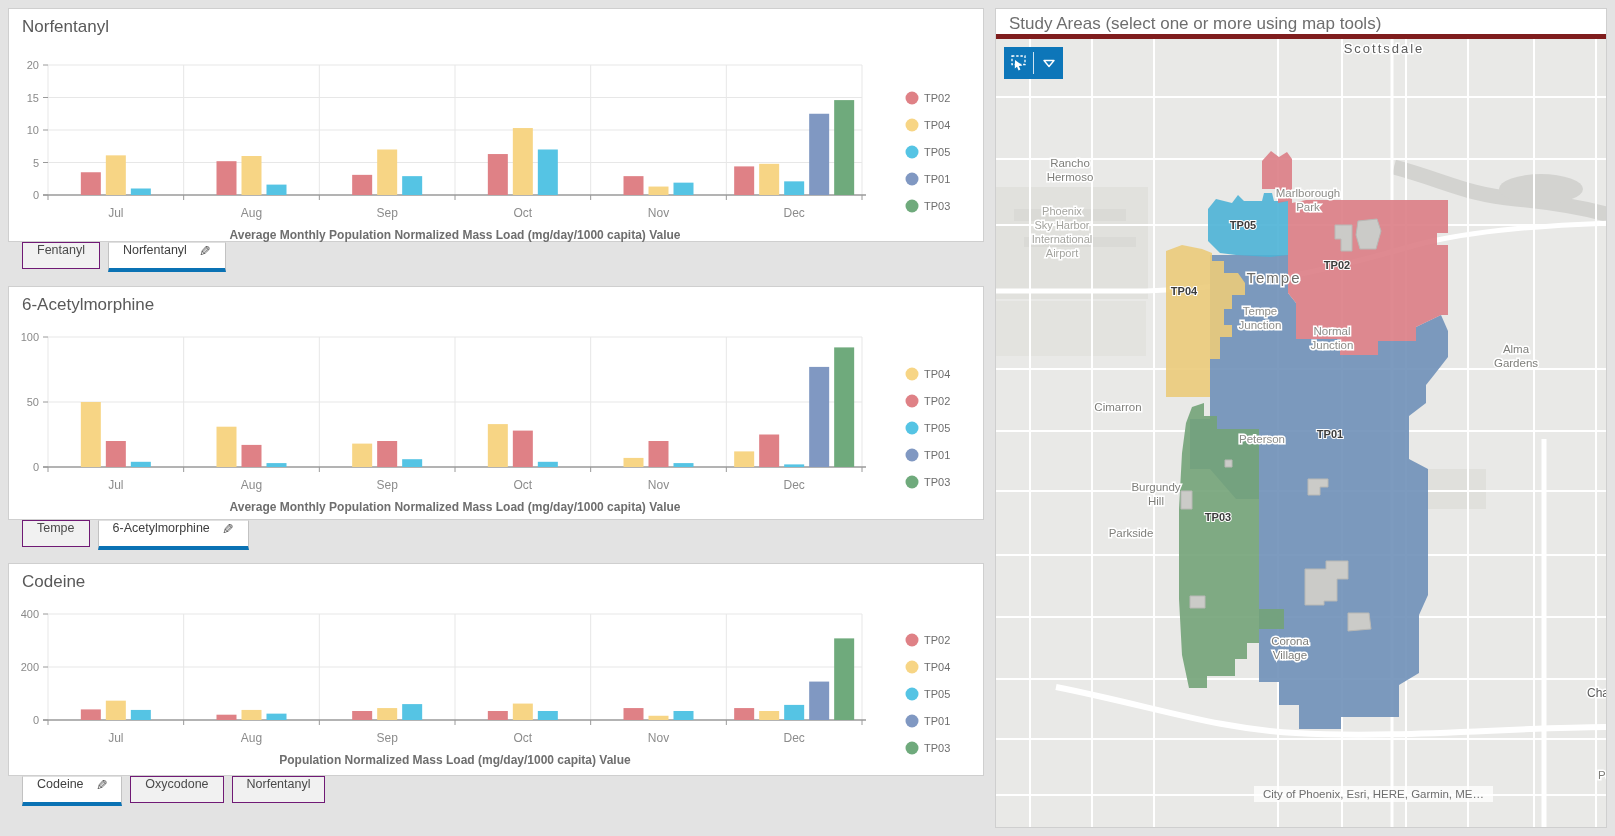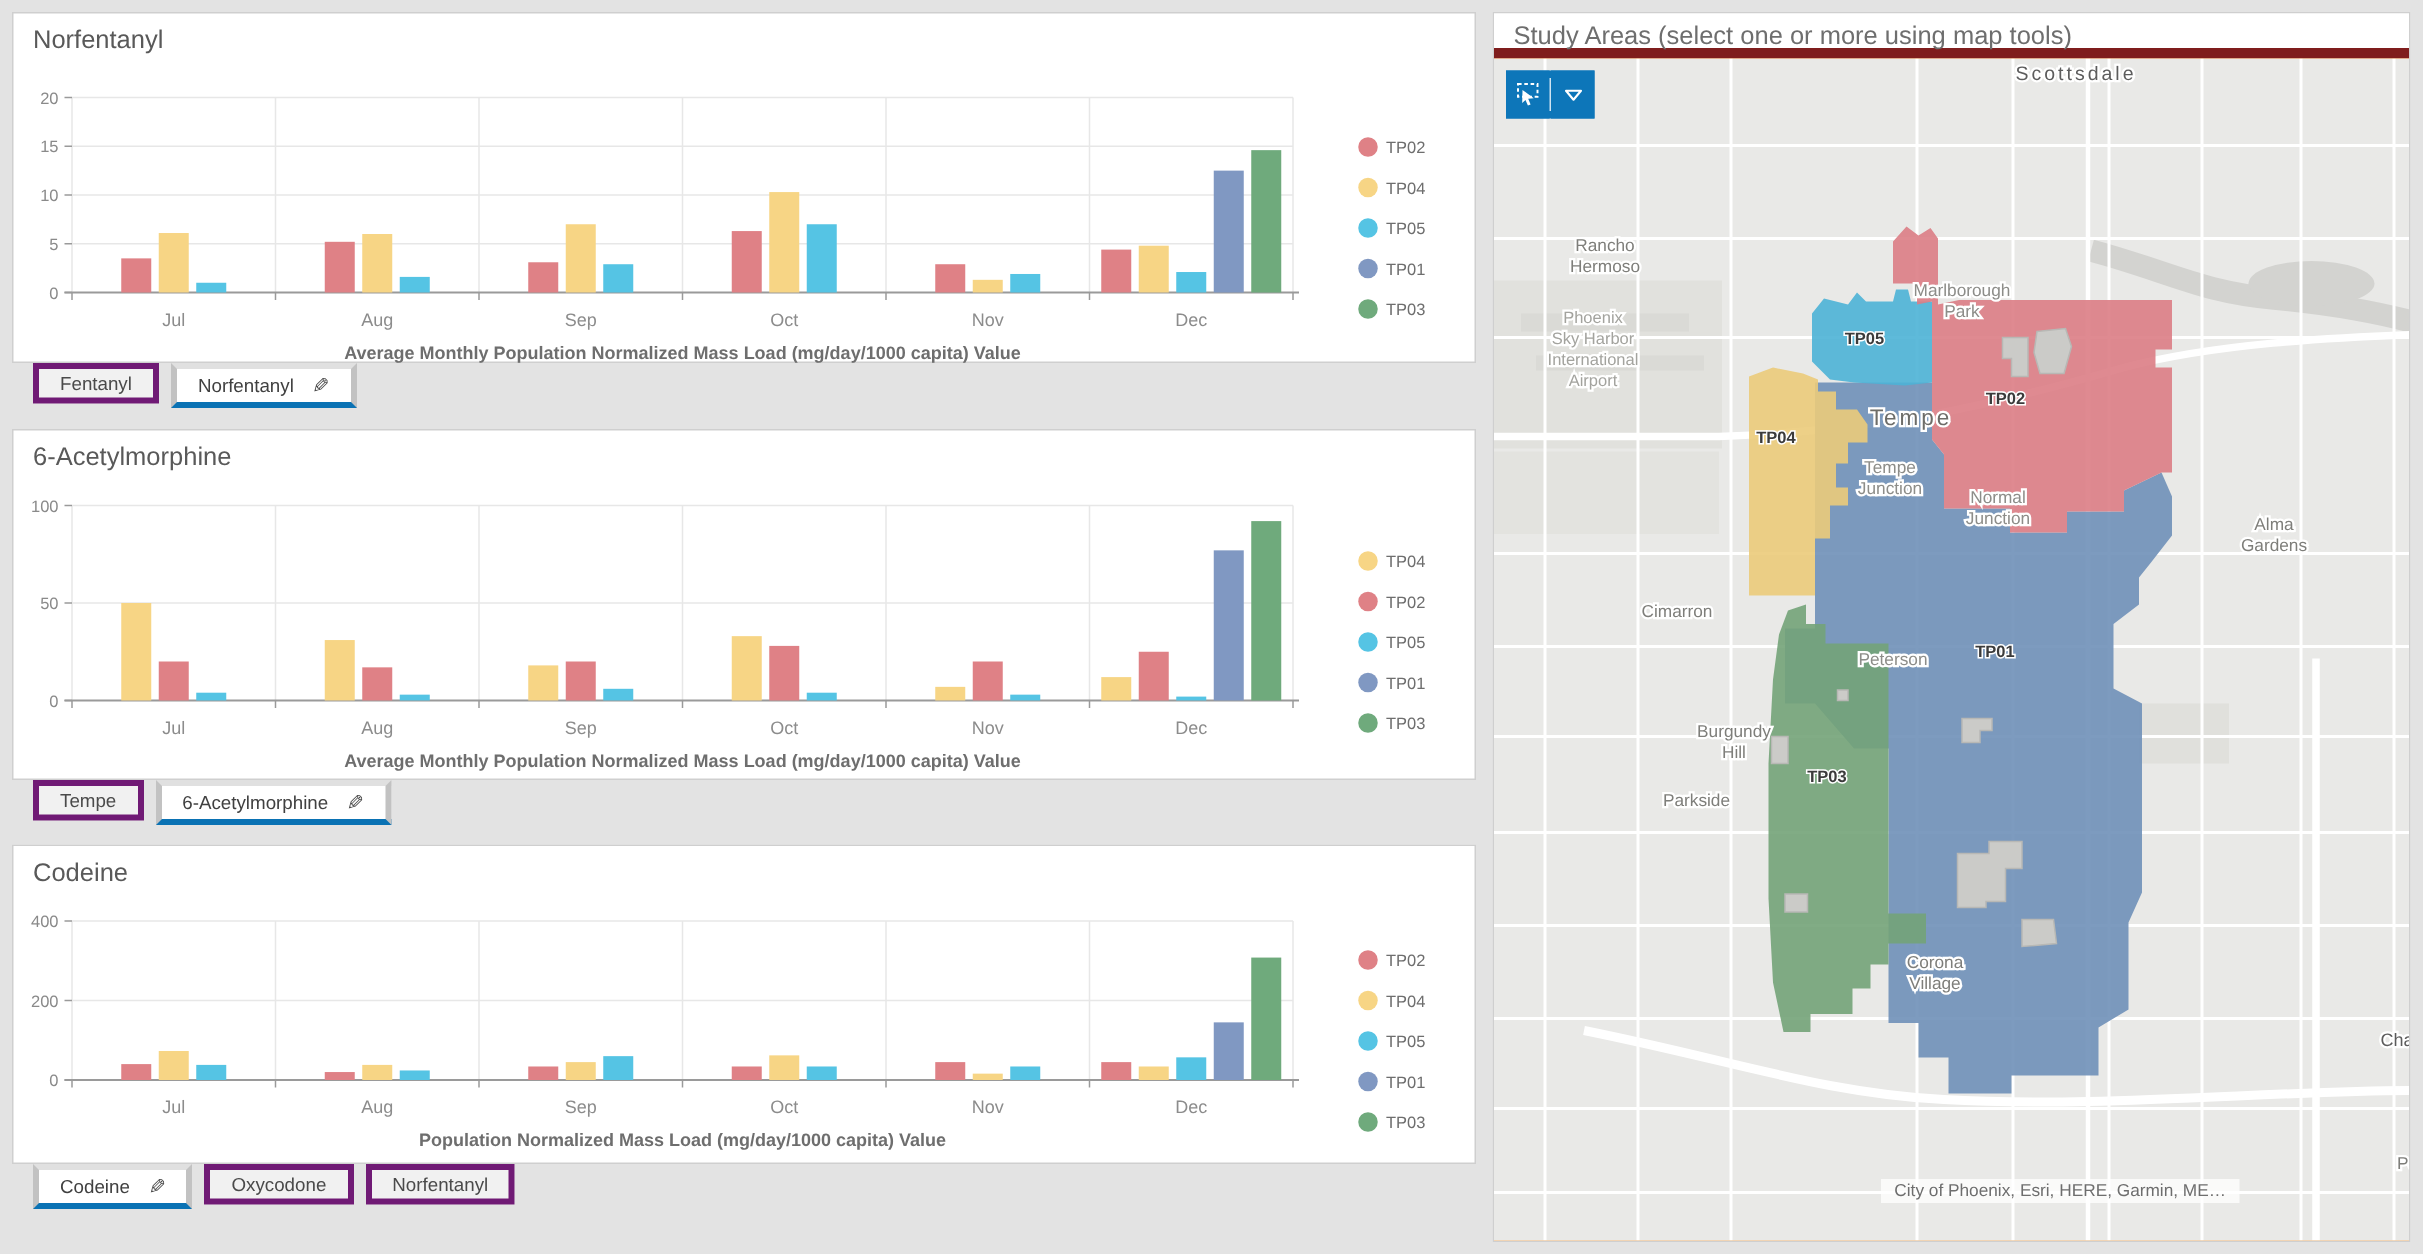--- a/index.html
+++ b/index.html
@@ -6,30 +6,30 @@
   html,body { width:1615px; height:836px; overflow:hidden;
     font-family:"Liberation Sans", sans-serif; background:#e3e3e3; }
   #stage { position:relative; width:1615px; height:796px; }
 
   .panel { position:absolute; background:#fff; border:1px solid #cfcfcf; }
   .chart-panel { left:8px; width:976px; }
   .panel-title { position:absolute; left:13px; top:8px; font-size:17px; color:#595959; }
   svg.chart { position:absolute; left:1px; top:34px; }
 
   .tabrow { position:absolute; left:8px; height:30px; display:flex; align-items:flex-start; padding-left:6px; }
-  .tab { height:27px; display:flex; align-items:center; padding:0 14px; margin-left:8px;
-         background:#f1f1f1; border:4px solid #701a75; font-size:12.5px; color:#4a4a4a; cursor:pointer; white-space:nowrap; }
+  .tab { height:27px; display:flex; align-items:flex-start; padding:0 14px; margin-left:8px;
+         background:#f1f1f1; border:1px solid #701a75; font-size:12.5px; color:#4a4a4a; cursor:pointer; white-space:nowrap; }
   .tab.active { background:#fff; border-color:#c2c2c2; border-top-color:#e0e0e0;
          border-bottom:4px solid #0a72b4; height:30px; color:#404040; }
   .pencil { margin-left:12px; font-size:14px; color:#4a4a4a; transform:scaleX(-1); display:inline-block; }
 
   .map-panel { left:995px; top:8px; width:612px; height:820px; }
-  .map-header { height:30px; background:#fff; border-bottom:7px solid #7f1d1d;
+  .map-header { height:30px; background:#fff; border-bottom:5px solid #7f1d1d;
         font-size:17px; color:#6e6e6e; padding:5px 13px; }
-  .map-body { position:relative; width:610px; height:788px; overflow:hidden; background:#fdba74; }
+  .map-body { position:relative; width:610px; height:788px; overflow:hidden; background:#7dd3fc; }
   .map-toolbar { position:absolute; left:8px; top:8px; display:flex; background:#0d76b9; }
   .map-toolbar button { width:29px; height:32px; background:#0d76b9; border:none; cursor:pointer;
         display:flex; align-items:center; justify-content:center; }
   .tb-divider { width:1px; height:22px; background:rgba(255,255,255,.8); align-self:center; }
   .attribution { position:absolute; right:113px; bottom:25px; background:rgba(255,255,255,.75);
         font-size:11.5px; color:#6e6e6e; padding:2px 9px; white-space:nowrap; }
 </style>
 </head>
 <body>
 

